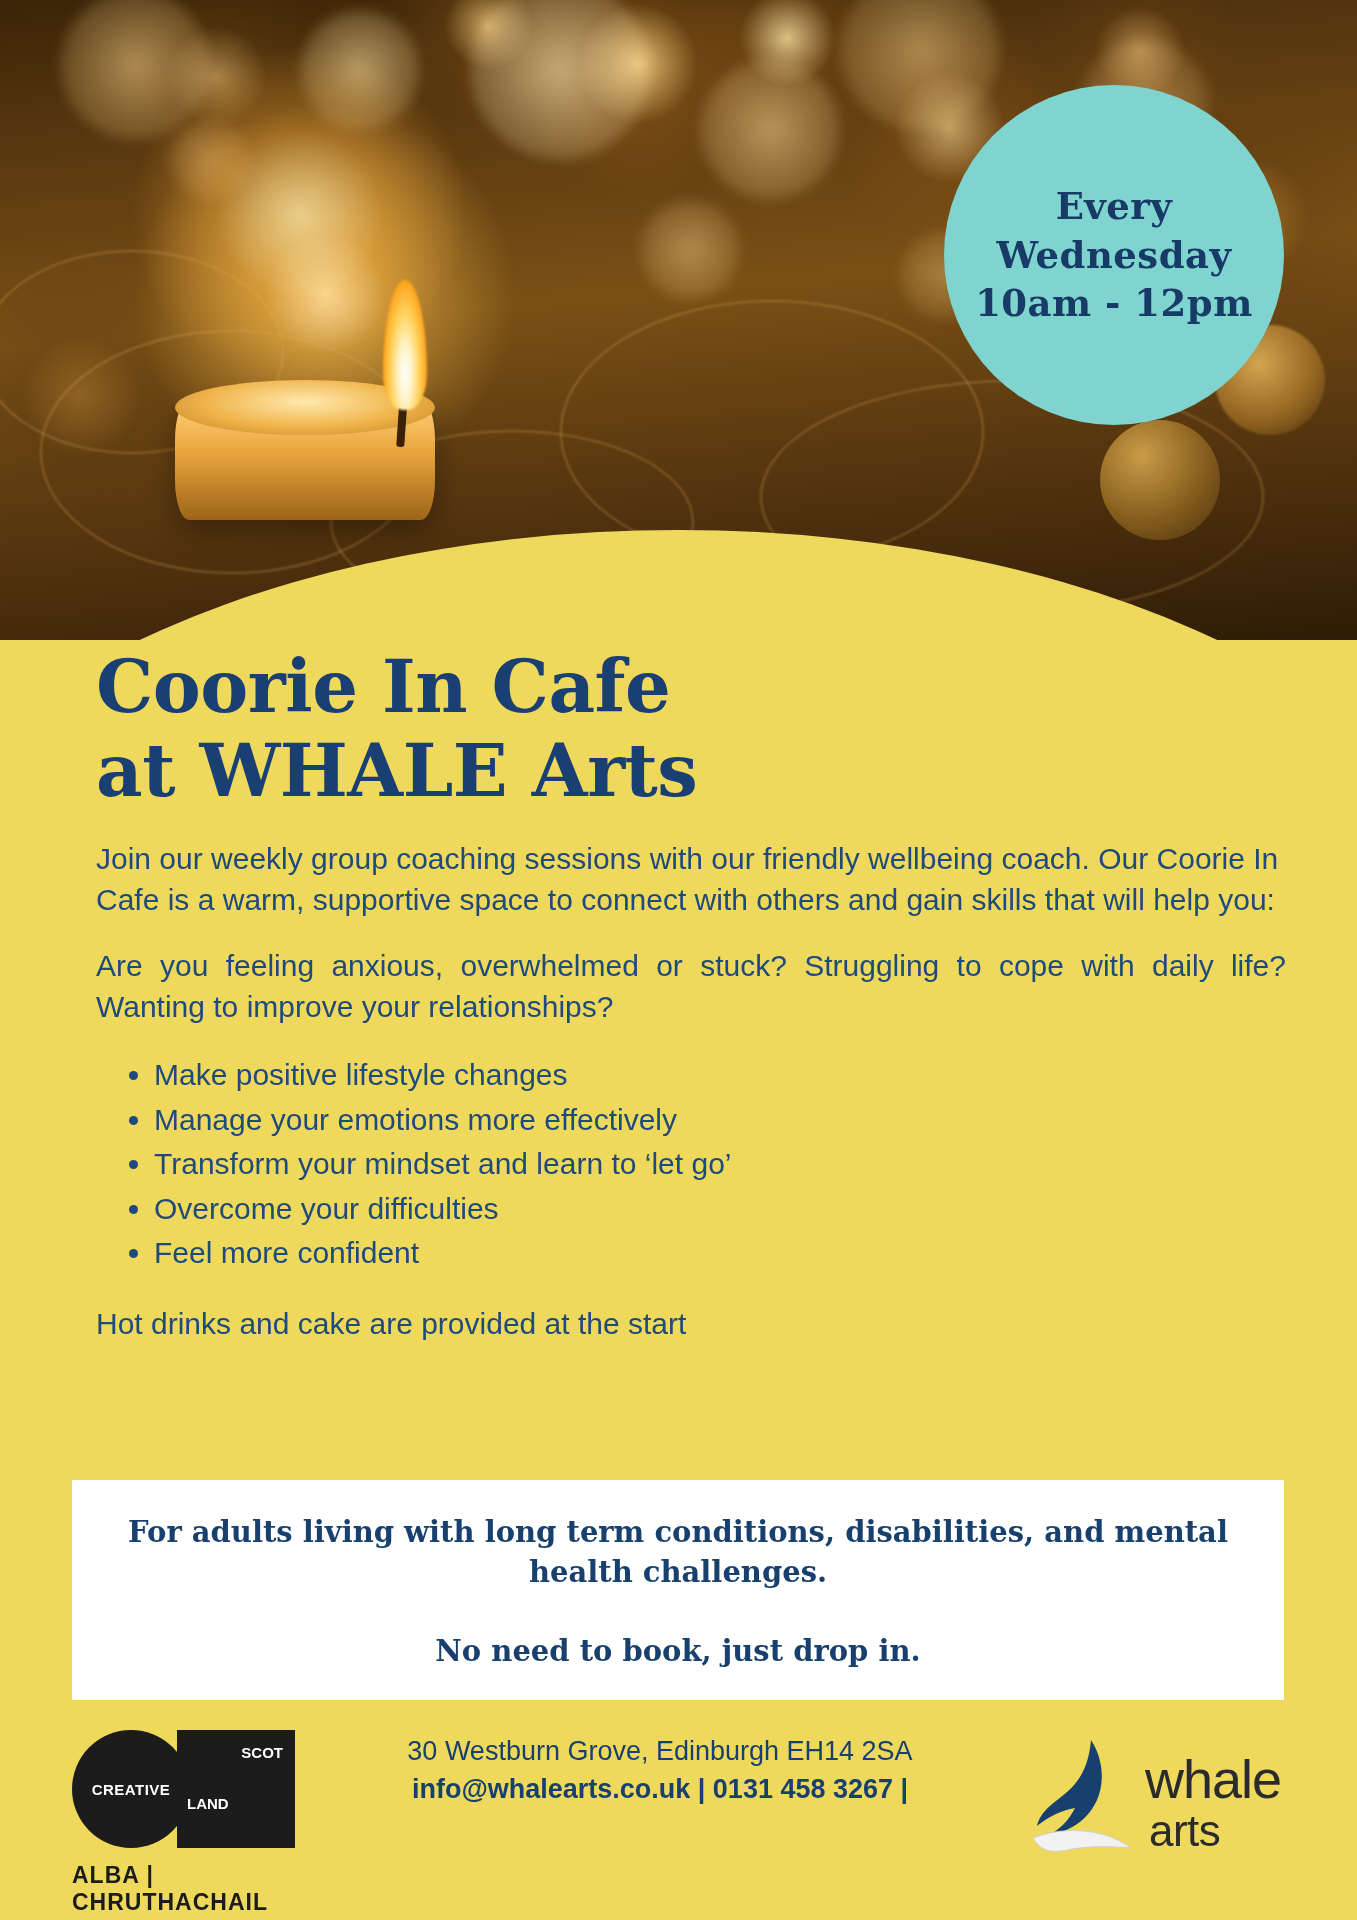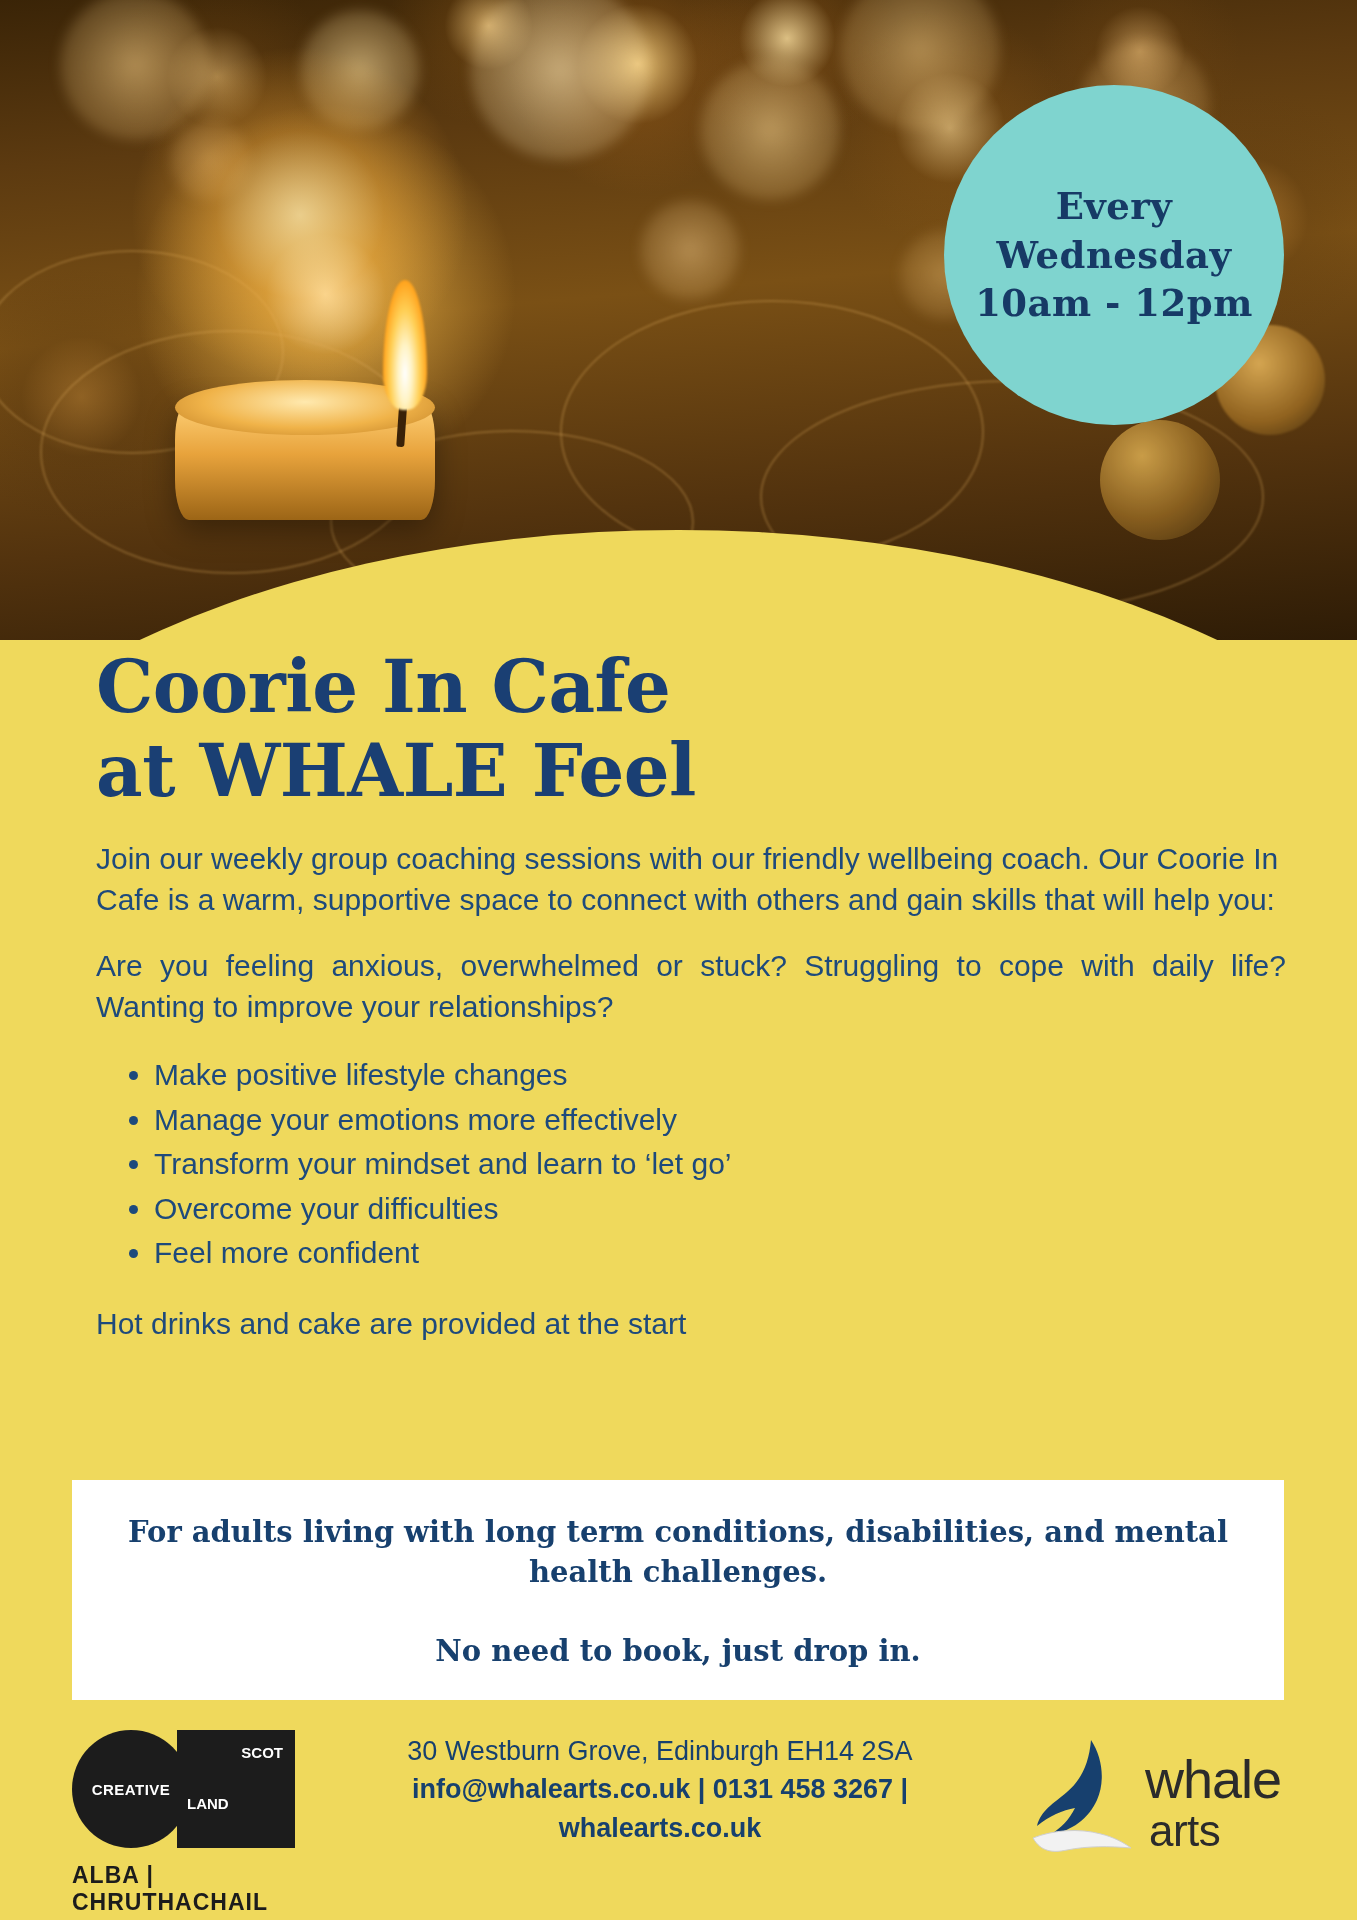--- a/index.html
+++ b/index.html
@@ -331,21 +331,21 @@
 
   <div class="date-badge">
     <div>Every</div>
     <div>Wednesday</div>
     <div>10am - 12pm</div>
   </div>
 
   <div class="content">
     <h1 class="title">
       <span>Coorie In Cafe</span><br>
-      <span>at WHALE Feel</span>
+      <span>at WHALE Arts</span>
     </h1>
 
     <p class="para">Join our weekly group coaching sessions with our friendly wellbeing coach. Our Coorie In Cafe is a warm, supportive space to connect with others and gain skills that will help you:</p>
     <p class="para justify">Are you feeling anxious, overwhelmed or stuck? Struggling to cope with daily life? Wanting to improve your relationships?</p>
 
     <ul class="benefits">
       <li>Make positive lifestyle changes</li>
       <li>Manage your emotions more effectively</li>
       <li>Transform your mindset and learn to ‘let go’</li>
       <li>Overcome your difficulties</li>
@@ -367,21 +367,20 @@
       <div class="cs-square">
         <span class="t">SCOT</span>
         <span class="b">LAND</span>
       </div>
       <div class="cs-alba">ALBA  |  CHRUTHACHAIL</div>
     </div>
 
     <div class="address">
       <div>30 Westburn Grove, Edinburgh EH14 2SA</div>
       <div class="bold">info@whalearts.co.uk | 0131 458 3267 |</div>
-      <div class="bold">whalearts.co.uk</div>
     </div>
 
     <div class="whale-logo">
       <svg class="whale-mark" viewBox="0 0 116 124">
         <path d="M64 6 C62 30 54 46 40 58 C26 70 14 76 10 92 C22 82 36 76 48 74 C42 86 34 94 24 100 C44 98 62 84 70 66 C78 48 76 24 64 6 Z" fill="#17406e"></path>
         <path d="M6 104 C26 96 52 94 74 100 C86 103 96 108 104 114 C82 112 60 112 40 116 C26 119 14 118 6 104 Z" fill="#f2f2f2" stroke="#cfcfcf" stroke-width="1"></path>
       </svg>
       <div class="whale-word">whale</div>
       <div class="whale-word2">arts</div>
     </div>

